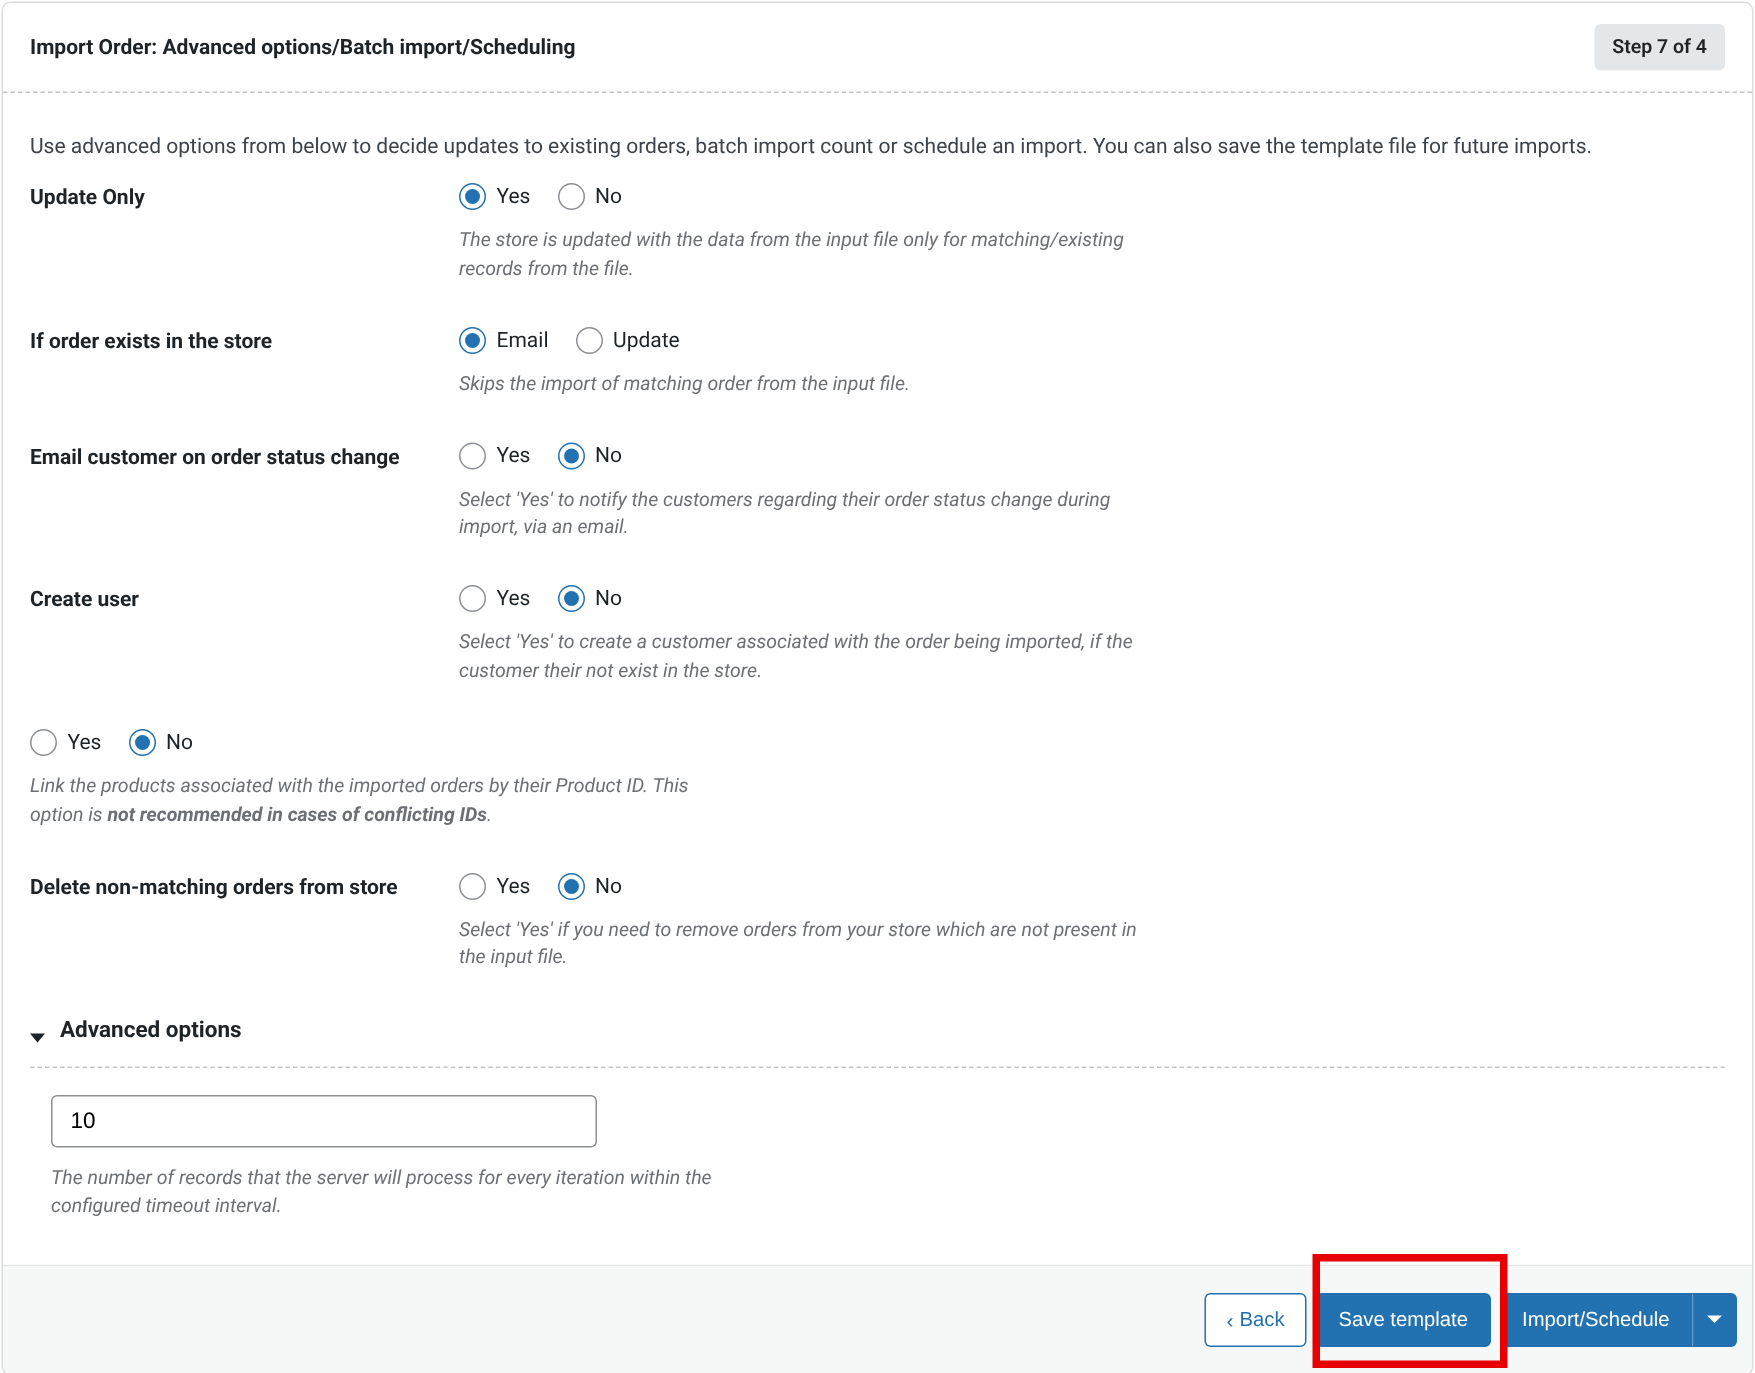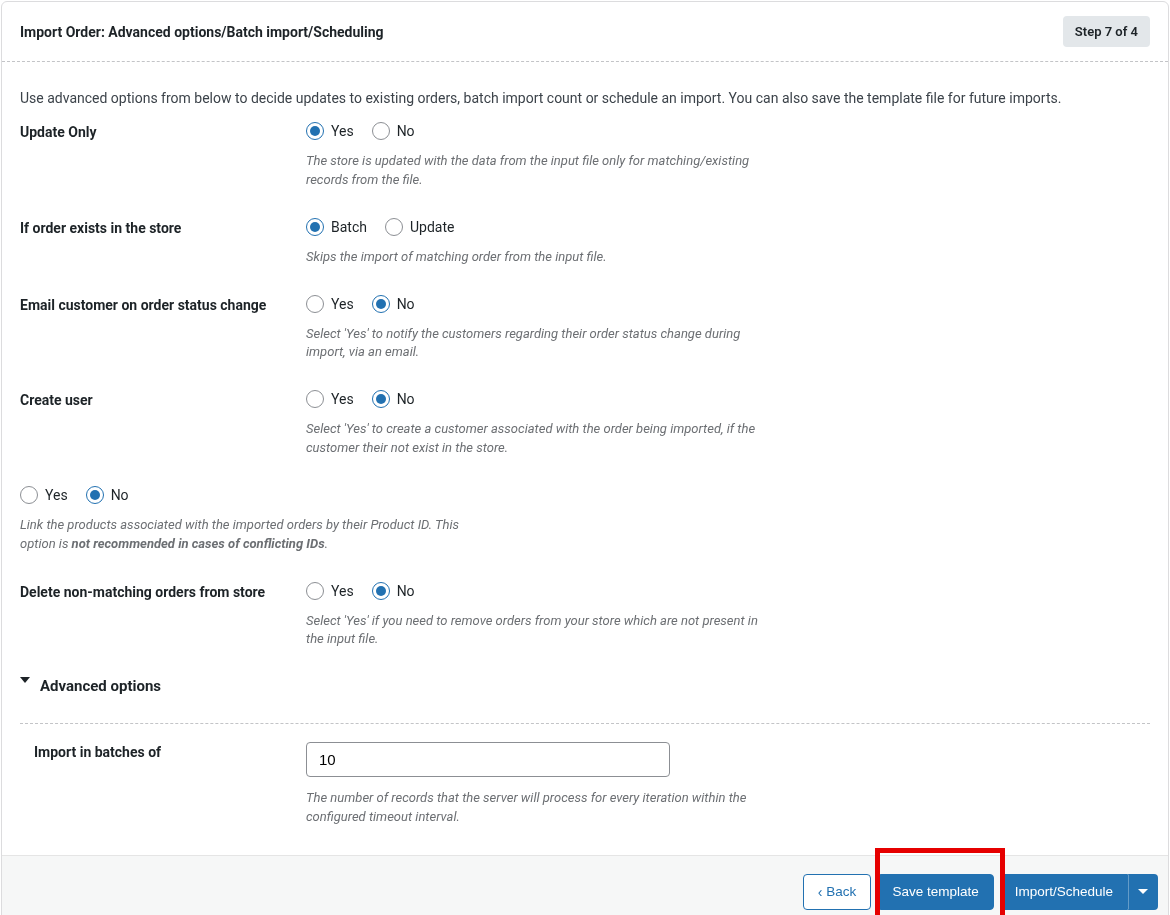--- a/index.html
+++ b/index.html
@@ -101,24 +101,24 @@
   line-height: 1.45;
 }
 .help-text + .help-text {
   margin-top: 10px;
 }
 .help-text b {
   font-weight: 700;
 }
 .section-divider {
   display: flex;
-  align-items: flex-start;
+  align-items: flex-end;
   padding: 0 18px;
   margin-top: 28px;
-  margin-bottom: 28px;
+  margin-bottom: 16px;
 }
 .section-caret {
   width: 0; height: 0;
   border-left: 5px solid transparent;
   border-right: 5px solid transparent;
   border-top: 6px solid #1d2327;
   margin-right: 10px;
 }
 .section-title {
   font-weight: 700;
@@ -234,21 +234,21 @@
       <div class="help-text">The store is updated with the data from the input file only for matching/existing records from the file.</div>
     </div>
   </div>
 
   <div class="form-row">
     <div class="form-label">If order exists in the store</div>
     <div class="form-control">
       <div class="radio-group">
         <label class="radio-wrap">
           <span class="radio checked"></span>
-          <span class="radio-label">Batch</span>
+          <span class="radio-label">Email</span>
         </label>
         <label class="radio-wrap">
           <span class="radio"></span>
           <span class="radio-label">Update</span>
         </label>
       </div>
       <div class="help-text">Skips the import of matching order from the input file.</div>
     </div>
   </div>
 
@@ -321,21 +321,20 @@
     </div>
   </div>
 
   <div class="section-divider">
     <span class="section-caret"></span>
     <span class="section-title">Advanced options</span>
   </div>
   <div style="border-top:1px dashed #c3c4c7;margin:0 18px 18px 18px;"></div>
 
   <div class="form-row sub">
-    <div class="form-label">Import in batches of</div>
     <div class="form-control">
       <input type="text" class="text-input" value="10" style="">
       <div class="help-text">The number of records that the server will process for every iteration within the configured timeout interval.</div>
     </div>
   </div>
 
   <div class="footer" style="position:relative;">
     <button class="btn btn-back">
       <span class="btn-back-chevron">‹</span>
       <span>Back</span>

